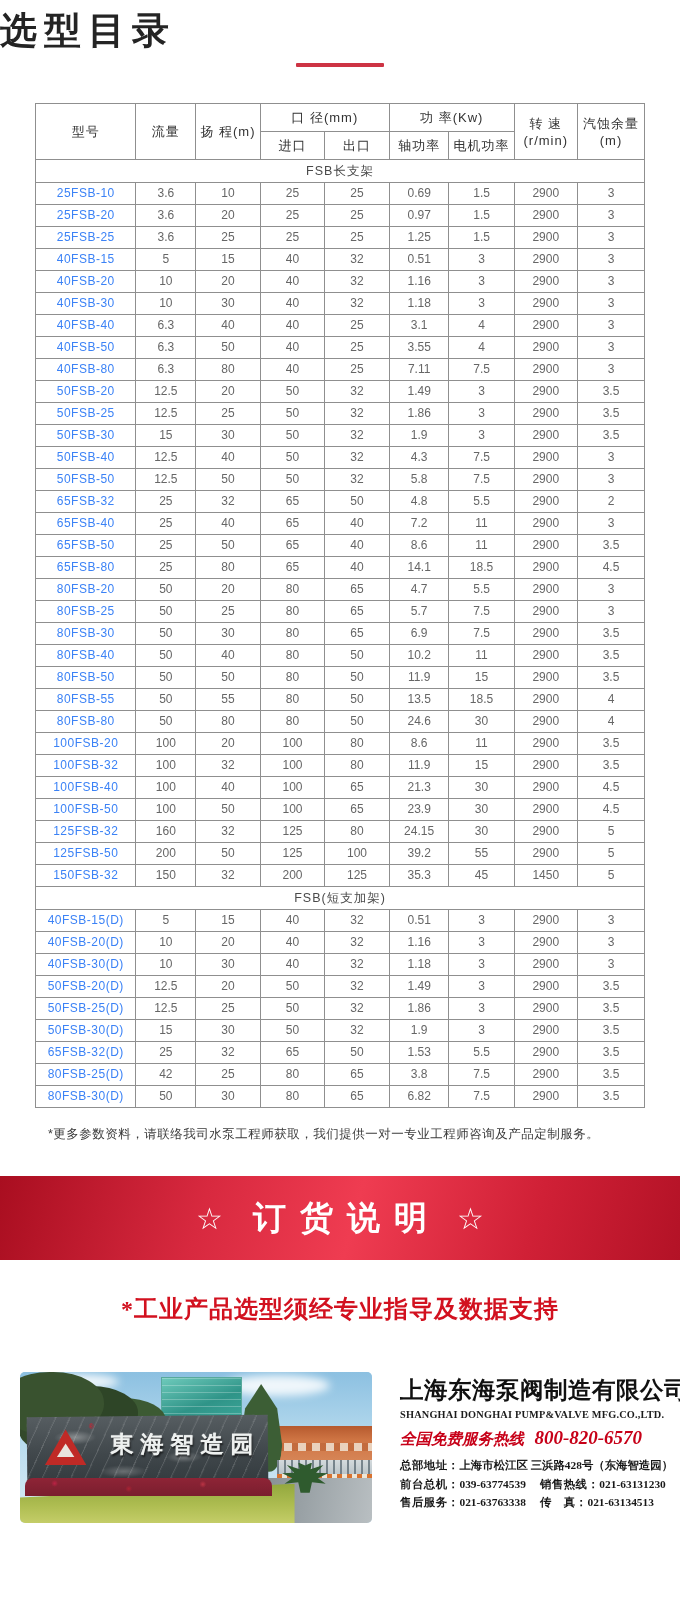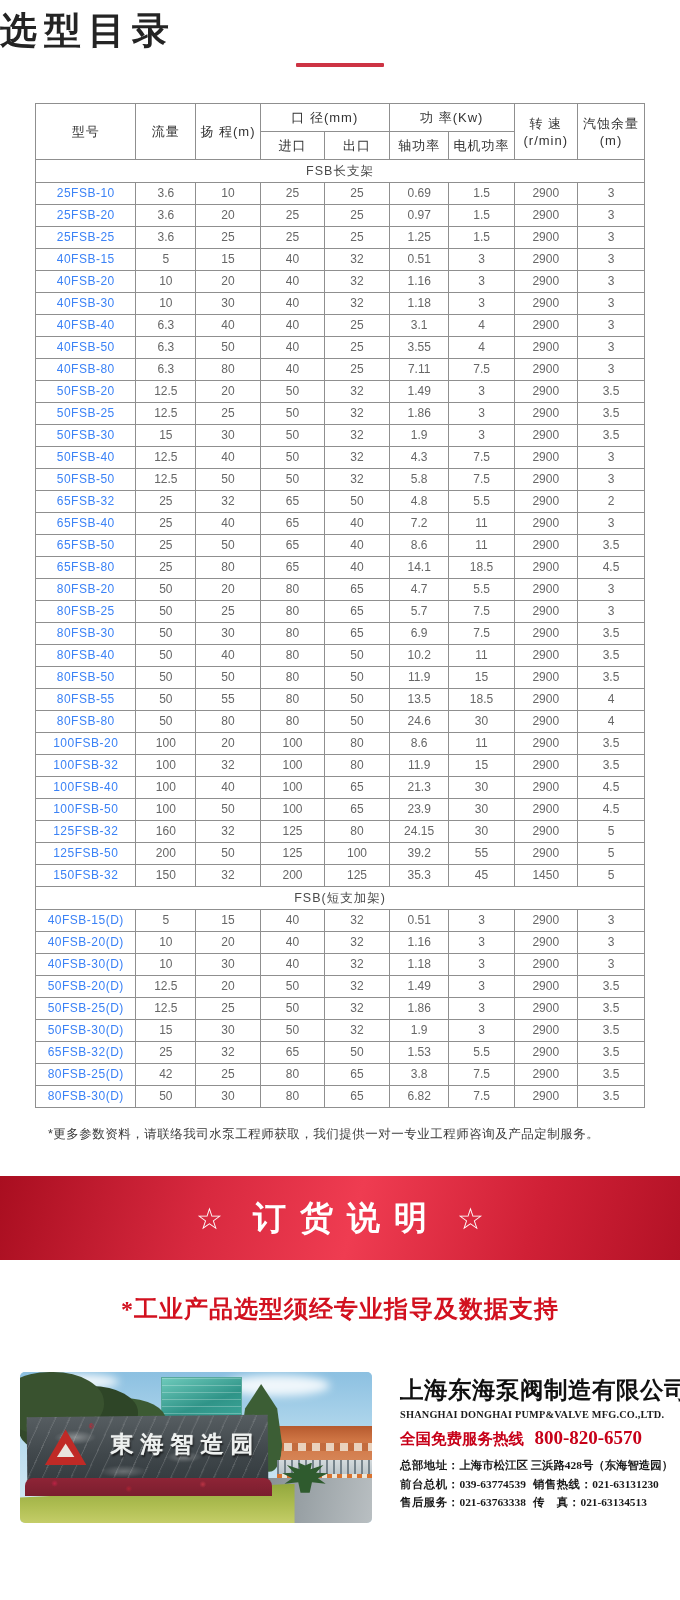--- a/index.html
+++ b/index.html
@@ -169,34 +169,34 @@
   .info { position: absolute; left: 400px; top: 2px; width: 276px; }
   .company-name-cn {
     font-size: 23.5px; font-weight: 900; color: #111; letter-spacing: 0.5px;
     white-space: nowrap;
   }
   .company-name-en {
     font-family: "Liberation Serif", "DejaVu Serif", serif;
     font-size: 10.3px; font-weight: 700; color: #1c1c1c; margin-top: 3px;
     letter-spacing: 0.2px; white-space: nowrap;
   }
-  .hotline { margin-top: 7px; white-space: nowrap; }
+  .hotline { margin-top: 7px; white-space: nowrap; font-style: italic; }
   .hotline-label { font-size: 15.5px; font-weight: 900; color: #c70018; }
   .hotline-number {
     font-family: "Liberation Serif", "DejaVu Serif", serif;
     font-size: 19px; font-weight: 700; color: #c70018; margin-left: 6px;
   }
   .contacts { margin-top: 6px; }
   .contact-line {
     font-family: "Liberation Serif", "DejaVu Serif", serif;
     font-size: 11.4px; font-weight: 700; color: #181818; line-height: 18.6px;
     white-space: nowrap;
   }
   .contact-line .c-label { letter-spacing: 0.5px; }
-  .contact-line .c-value { margin-right: 7px; }
+  .contact-line .c-value { margin-right: 14px; }
 </style>
 </head>
 <body>
 
 <div class="page-header">
   <div class="page-title">选型目录</div>
   <div class="title-underline"></div>
 </div>
 
 <div class="spec-table-wrap">

